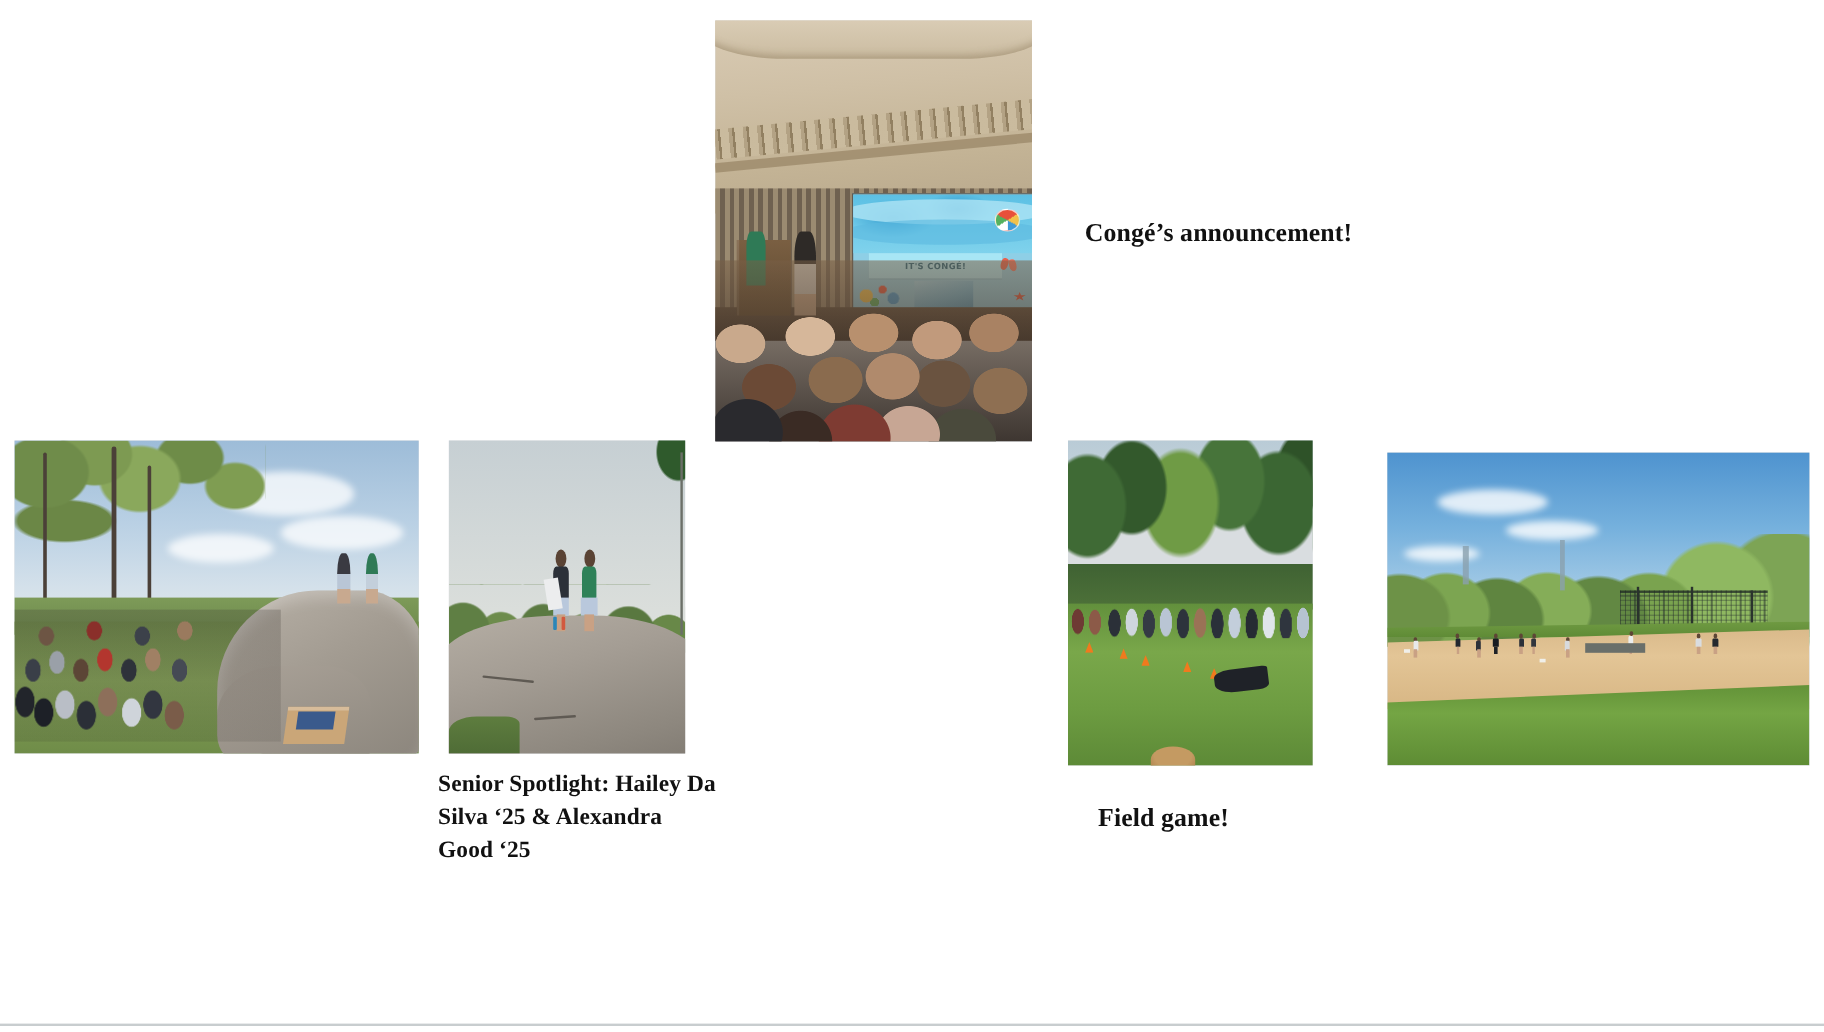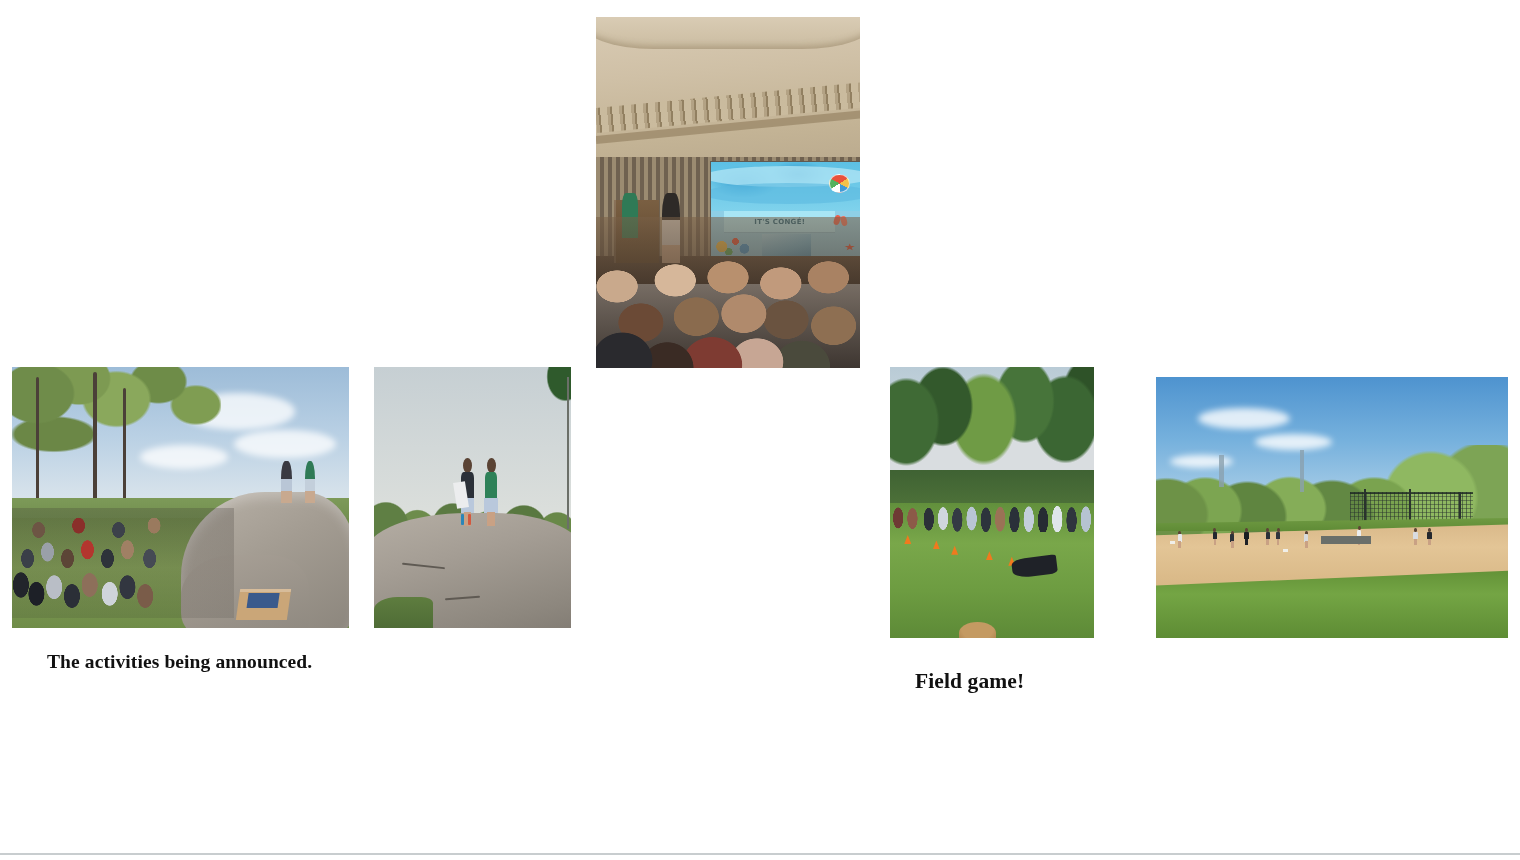--- a/index.html
+++ b/index.html
@@ -501,20 +501,21 @@
         <div class="scr-star"></div>
       </div>
 
       <div class="aud-stage"></div>
       <div class="aud-podium"></div>
       <div class="aud-speaker"></div>
       <div class="aud-green"></div>
       <div class="aud-crowd"></div>
     </div>
   </div>
+  <div class="caption" id="cap-conge">Congé’s announcement!</div>
 
   <div class="photo" id="photo-lawn">
     <div class="scene">
       <div class="lawn-sky"></div>
       <div class="lawn-cloud" style="left:50%; top:10%; width:34%; height:14%;"></div>
       <div class="lawn-cloud" style="left:66%; top:24%; width:30%; height:11%;"></div>
       <div class="lawn-cloud" style="left:38%; top:30%; width:26%; height:9%;"></div>
       <div class="lawn-trees"></div>
       <div class="lawn-trunk" style="left:7%;  top:4%;  width:3px; height:52%;"></div>
       <div class="lawn-trunk" style="left:24%; top:2%;  width:4px; height:54%;"></div>
@@ -524,21 +525,20 @@
       <div class="lawn-rock"></div>
       <div class="lawn-rock2"></div>
       <div class="lawn-people"></div>
       <div class="lawn-speaker1"></div>
       <div class="lawn-speaker2"></div>
       <div class="lawn-box">
           <i></i>
         </div>
     </div>
   </div>
-  <div class="caption" id="cap-lawn">The activities being announced.</div>
 
   <div class="photo" id="photo-rock">
     <div class="scene">
       <div class="rock-sky"></div>
       <div class="rock-treeline"></div>
       <div class="rock-corner"></div>
       <div class="rock-branch"></div>
       <div class="rock-mass"></div>
       <div class="rock-crack" style="left:14%; top:76%; width:22%; transform:rotate(6deg);"></div>
       <div class="rock-crack" style="left:36%; top:88%; width:18%; transform:rotate(-4deg);"></div>
@@ -553,20 +553,21 @@
         <div class="head"></div>
         <div class="torso"></div>
         <div class="skirt"></div>
         <div class="legs"></div>
       </div>
       <div class="rock-paper"></div>
       <div class="rock-bottle"></div>
       <div class="rock-bottle b2"></div>
     </div>
   </div>
+  <div class="caption" id="cap-rock">Senior Spotlight: Hailey Da Silva ‘25 &amp; Alexandra Good ‘25</div>
 
   <div class="photo" id="photo-field">
     <div class="scene">
       <div class="fld-sky"></div>
       <div class="fld-canopy"></div>
       <div class="fld-backtrees"></div>
       <div class="fld-grass"></div>
       <div class="fld-line"></div>
       <div class="fld-cone" style="left:21%; top:64%;"></div>
       <div class="fld-cone" style="left:30%; top:66%;"></div>

